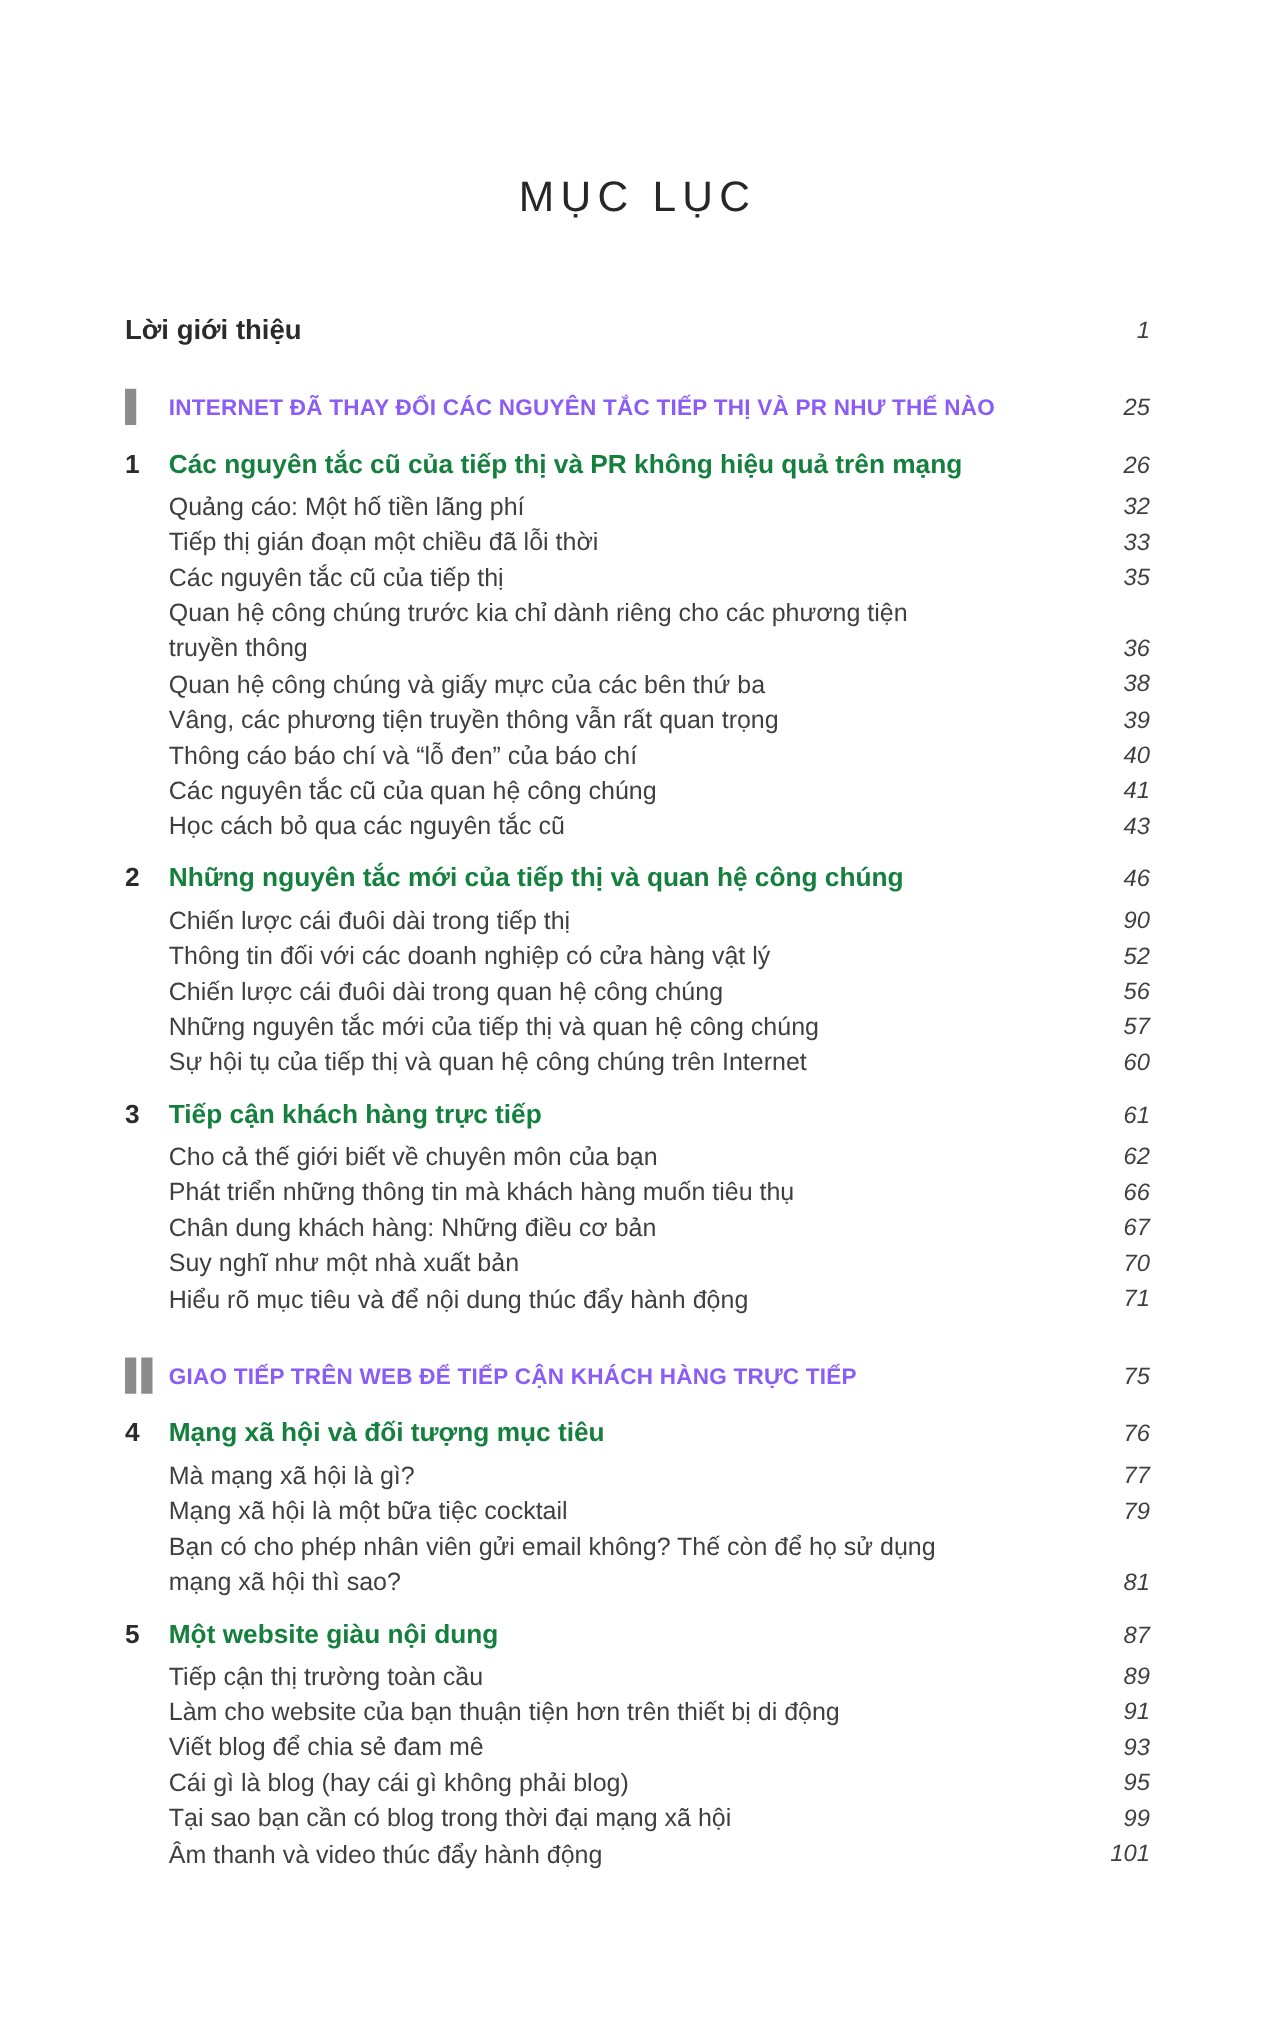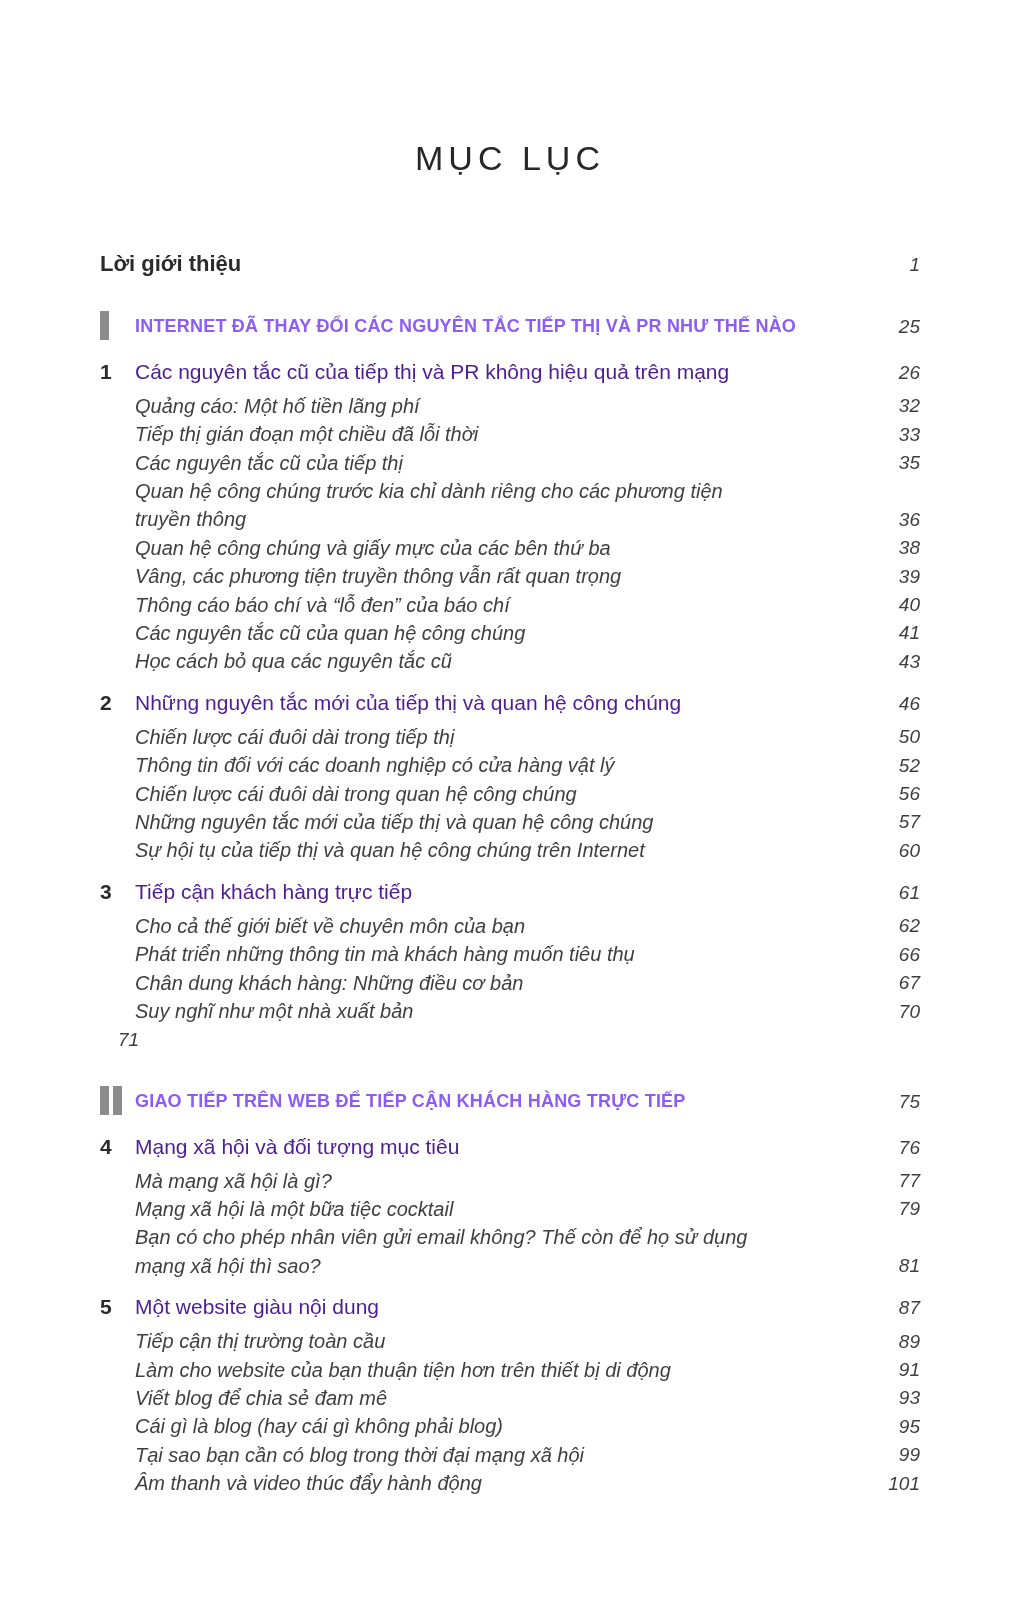--- a/index.html
+++ b/index.html
@@ -94,29 +94,28 @@
   }
   .chapter-num {
     flex: 0 0 35px;
     width: 35px;
     font-weight: 700;
     font-size: 21px;
     line-height: 30px;
     color: #2b2b2b;
   }
   .chapter-title {
-    font-weight: 400;
+    font-weight: 700;
     font-size: 21px;
     line-height: 30px;
-    color: #4c1d95;
+    color: #15803d;
   }
   
   .item-row .item-title {
     margin-left: 35px;
-    font-style: italic;
     font-size: 20px;
     line-height: 28.4px;
     color: #3f3f3f;
     white-space: pre-line;
     max-width: 700px;
   }
 </style>
 </head>
 <body>
 
@@ -184,21 +183,21 @@
         </div>
         <div class="row chapter-row">
           <div class="chapter-left">
             <span class="chapter-num">2</span>
             <span class="chapter-title">Những nguyên tắc mới của tiếp thị và quan hệ công chúng</span>
           </div>
           <span class="page-num">46</span>
         </div>
         <div class="row item-row">
           <span class="item-title">Chiến lược cái đuôi dài trong tiếp thị</span>
-          <span class="page-num">50</span>
+          <span class="page-num">90</span>
         </div>
         <div class="row item-row">
           <span class="item-title">Thông tin đối với các doanh nghiệp có cửa hàng vật lý</span>
           <span class="page-num">52</span>
         </div>
         <div class="row item-row">
           <span class="item-title">Chiến lược cái đuôi dài trong quan hệ công chúng</span>
           <span class="page-num">56</span>
         </div>
         <div class="row item-row">
@@ -226,20 +225,21 @@
         </div>
         <div class="row item-row">
           <span class="item-title">Chân dung khách hàng: Những điều cơ bản</span>
           <span class="page-num">67</span>
         </div>
         <div class="row item-row">
           <span class="item-title">Suy nghĩ như một nhà xuất bản</span>
           <span class="page-num">70</span>
         </div>
         <div class="row item-row">
+          <span class="item-title">Hiểu rõ mục tiêu và để nội dung thúc đẩy hành động</span>
           <span class="page-num">71</span>
         </div>
         <div class="row part-row">
           <div class="part-left">
             <span class="sec-num">
               <span class="bar"></span>
               <span class="bar"></span>
             </span>
             <span class="part-title">GIAO TIẾP TRÊN WEB ĐỂ TIẾP CẬN KHÁCH HÀNG TRỰC TIẾP</span>
           </div>

